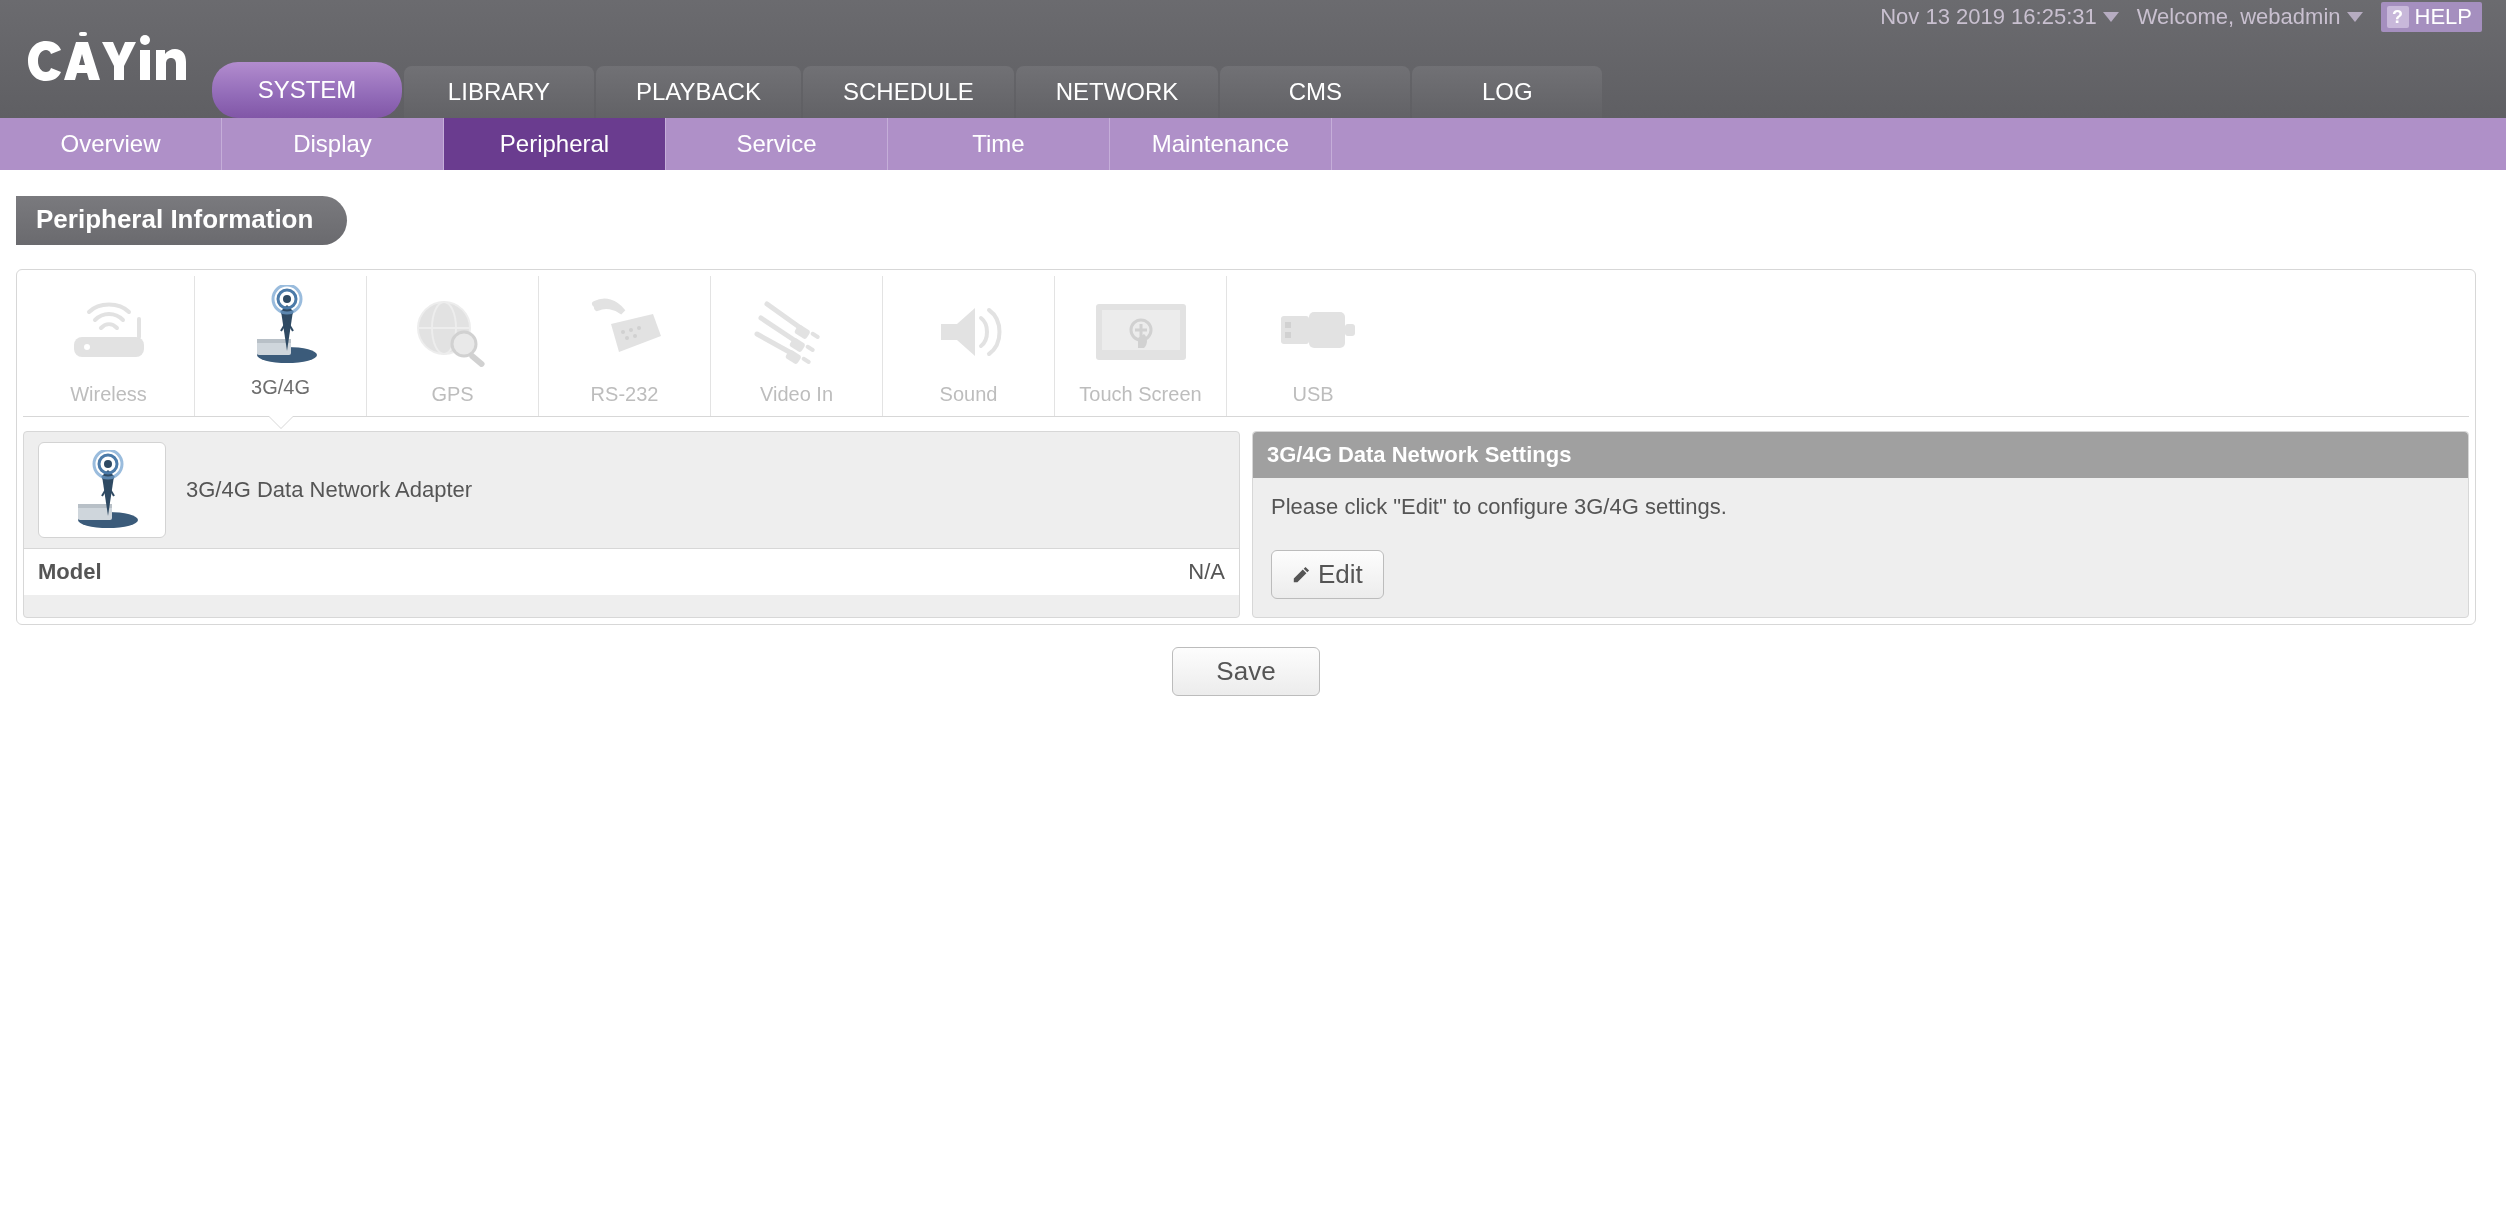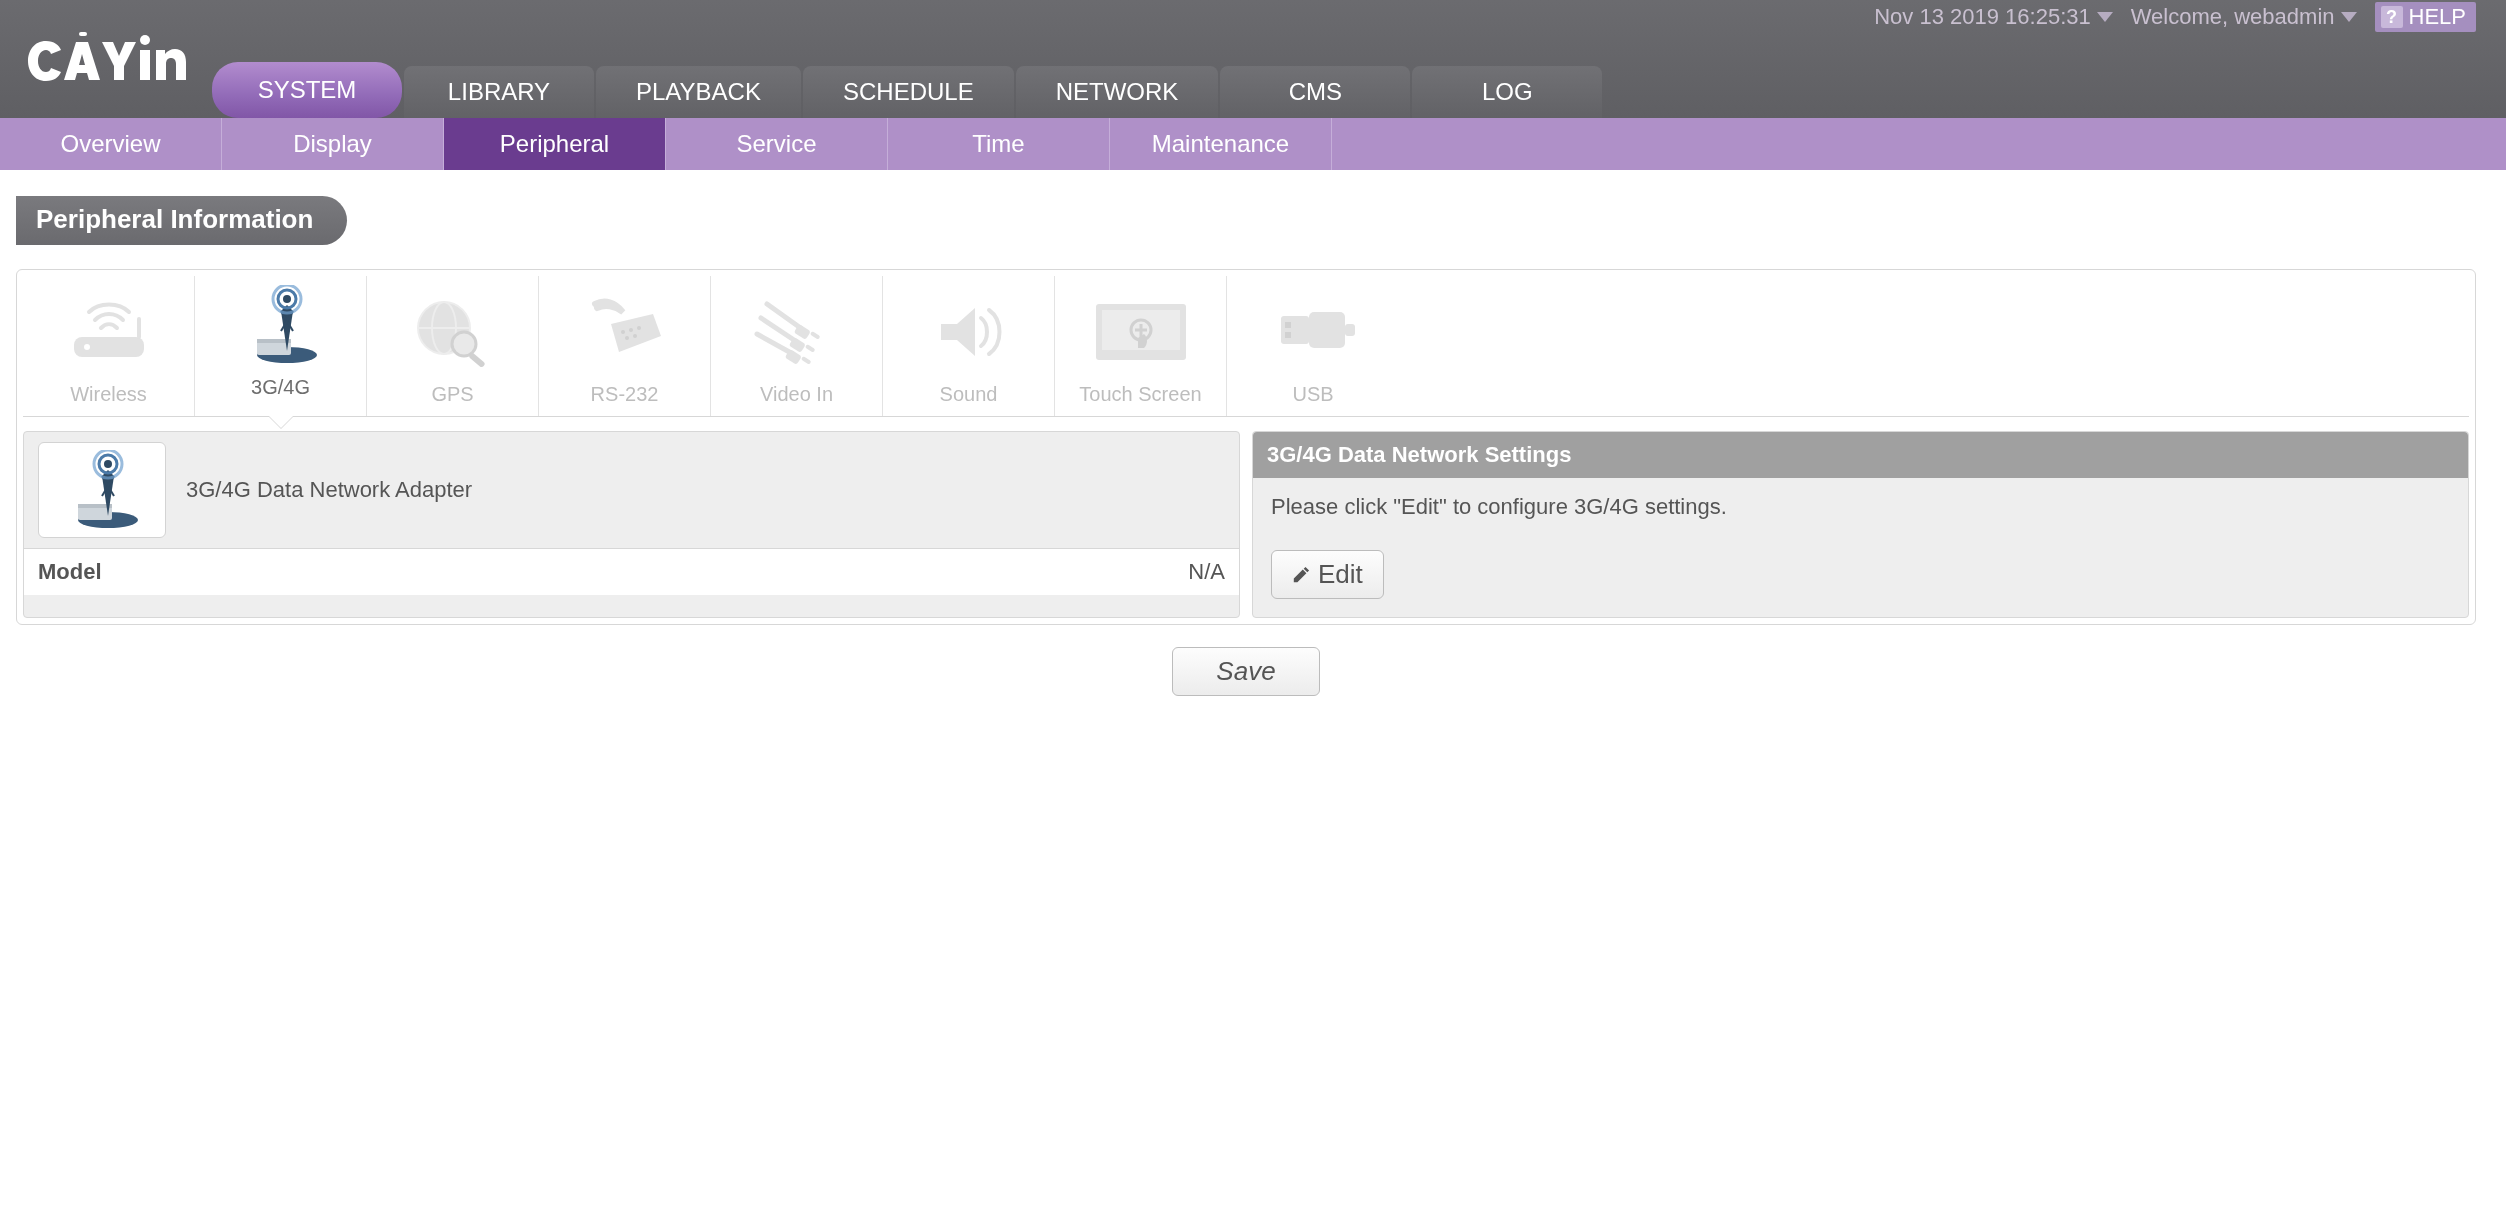--- a/index.html
+++ b/index.html
@@ -12,21 +12,21 @@
   
   .top-header {
     background: linear-gradient(to bottom, #6b6b6f 0%, #5f5f63 100%);
     height: 118px;
     position: relative;
     display: flex;
     align-items: flex-end;
   }
   .utility-row {
     position: absolute;
-    top: 0; right: 16px;
+    top: 0; right: 10px;
     height: 34px;
     display: flex;
     align-items: center;
     gap: 18px;
     padding-right: 14px;
     color: #c9c0d0;
     font-size: 22px;
   }
   .utility-row .datetime { display: flex; align-items: center; gap: 6px; cursor: pointer;}
   .utility-row .welcome  { display: flex; align-items: center; gap: 6px; cursor: pointer;}
@@ -243,21 +243,21 @@
     cursor: pointer;
     margin: 14px 0 0 18px;
   }
   .pencil {
     width: 18px; height: 18px;
   }
   .save-row {
     text-align: center;
     margin-top: 22px;
   }
-  .save-row .btn { margin: 0; padding: 8px 43px; font-style: italic;}
+  .save-row .btn { margin: 0; padding: 8px 43px;}
 </style>
 </head>
 <body>
 
 <div class="top-header">
   <div class="utility-row">
     <div class="datetime">
       <span>Nov 13 2019 16:25:31</span>
       <span class="caret-down"></span>
     </div>

